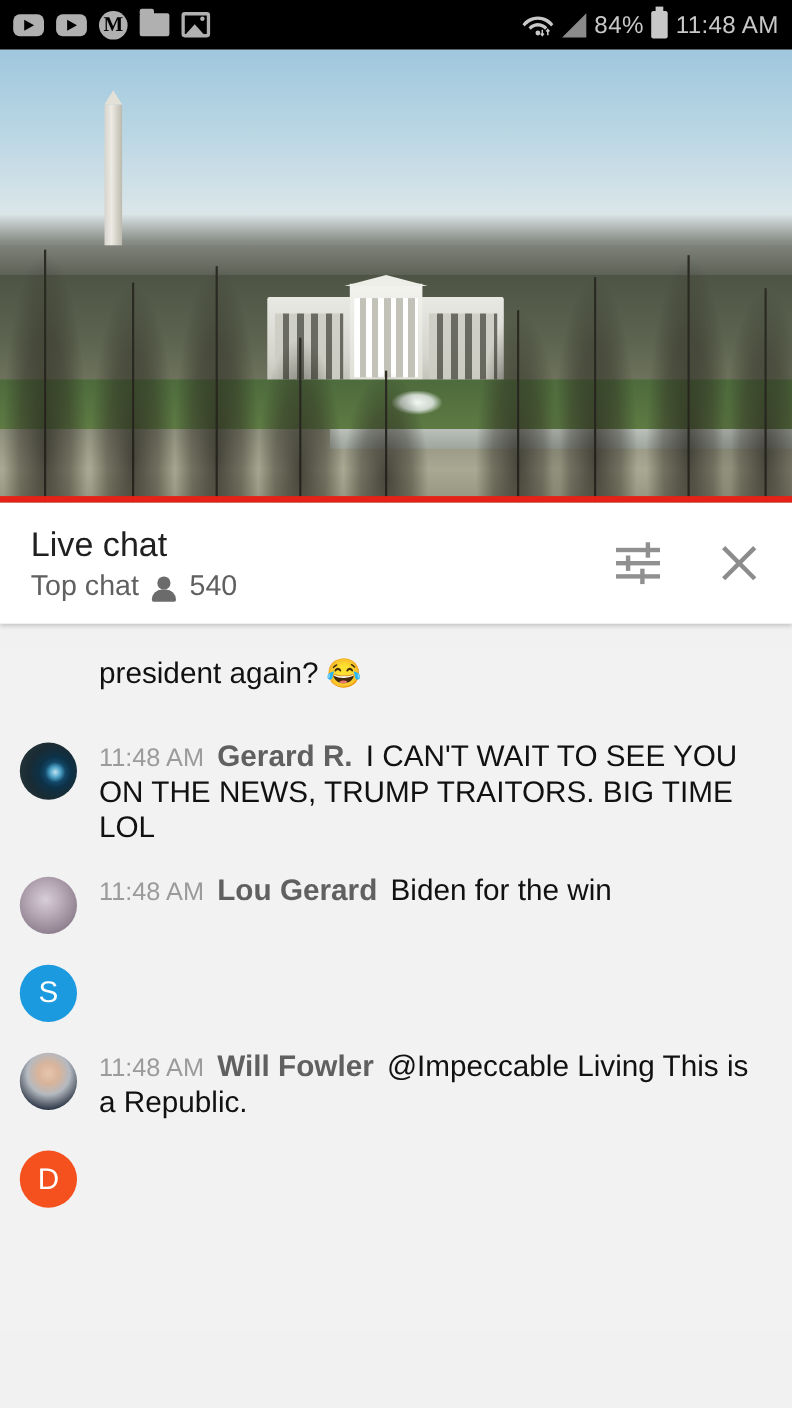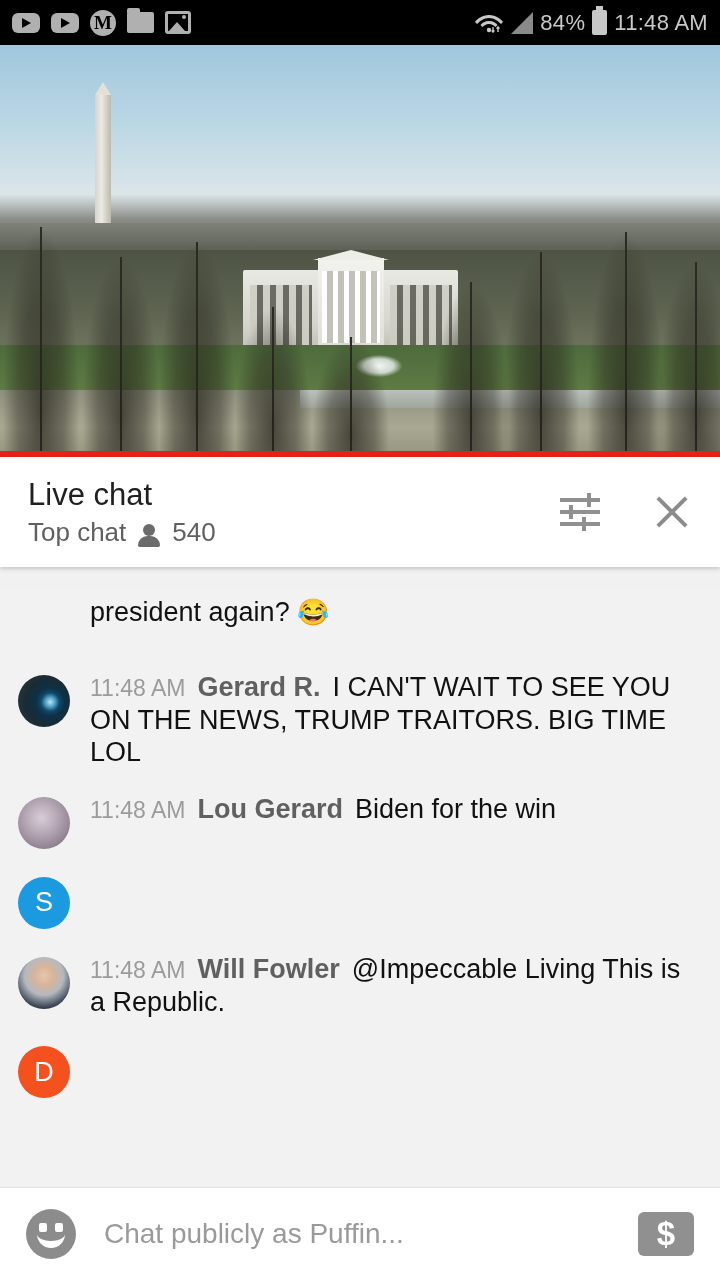--- a/index.html
+++ b/index.html
@@ -383,25 +383,14 @@
     </div>
 
     <div class="msg">
       <div class="avatar" style="background:#f4511e;">
         <span>D</span>
       </div>
     </div>
 
   </div>
 
-  <div class="input-bar">
-    <div class="emoji-icon">
-      <span class="eye l"></span>
-      <span class="eye r"></span>
-      <span class="mouth"></span>
-    </div>
-    <input class="chat-input" type="text" placeholder="Chat publicly as Puffin..." style="">
-    <div class="dollar-btn">
-      <span class="d-sign">$</span>
-    </div>
-  </div>
 
 </div>
 
 </body></html>

